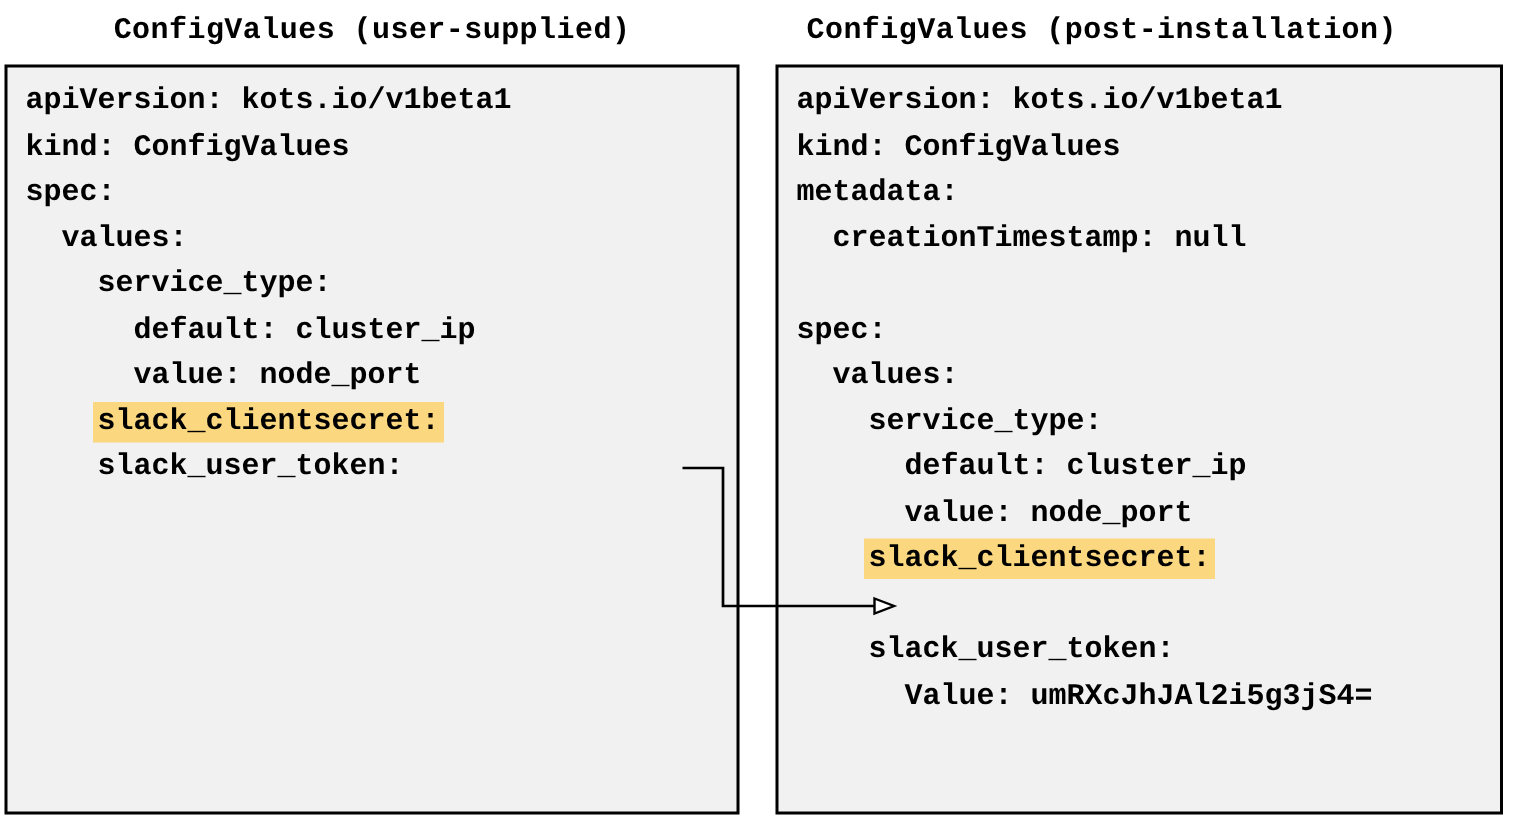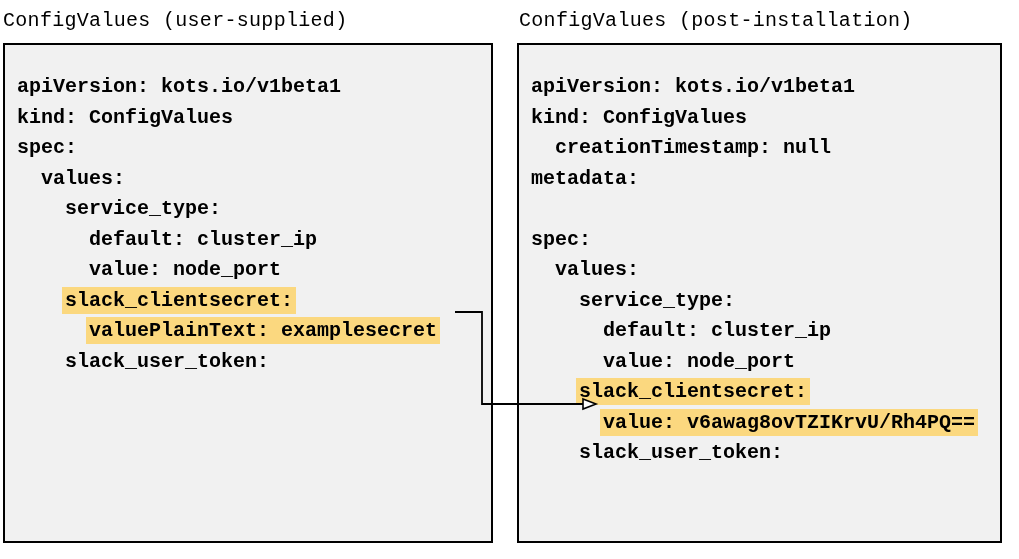--- a/index.html
+++ b/index.html
@@ -10,33 +10,33 @@
     --arrow:#000000;
     --text:#000000;
   }
   *{margin:0;padding:0;box-sizing:border-box;}
   html,body{background:var(--page-bg);}
   body{width:1019px;height:559px;position:relative;overflow:hidden;
        font-family:"Liberation Mono","DejaVu Sans Mono",monospace;}
   .stage{position:absolute;inset:0;}
   .panel-title{
     position:absolute;top:7px;height:28px;line-height:28px;
-    font-size:20px;font-weight:400;letter-spacing:0.3px;
-    color:var(--text);white-space:pre;
+    font-size:20px;font-weight:700;letter-spacing:0.3px;
+    text-align:center;color:var(--text);white-space:pre;
   }
   .title-left{left:3px;width:490px;}
-  .title-right{left:519px;width:485px;}
+  .title-right{left:492px;width:485px;}
   .panel{
     position:absolute;top:43px;height:500px;
     background:var(--panel-bg);
     border:2px solid var(--panel-border);
   }
   .panel-left{left:3px;width:490px;}
   .panel-right{left:517px;width:485px;}
-  .code{padding:8px 0 0 12px;margin-top:19px;}
+  .code{padding:8px 0 0 12px;}
   .line{
     white-space:pre;line-height:30.5px;height:30.5px;
     font-size:20px;font-weight:700;color:var(--text);
   }
   .hl{
     background:var(--hl);
     padding:2px 3px;
     margin:0 -3px;
   }
   .arrow-overlay{
@@ -58,42 +58,41 @@
   <div class="panel panel-left">
     <div class="code">
         <div class="line"><span></span><span>apiVersion: kots.io/v1beta1</span></div>
         <div class="line"><span></span><span>kind: ConfigValues</span></div>
         <div class="line"><span></span><span>spec:</span></div>
         <div class="line"><span>  </span><span>values:</span></div>
         <div class="line"><span>    </span><span>service_type:</span></div>
         <div class="line"><span>      </span><span>default: cluster_ip</span></div>
         <div class="line"><span>      </span><span>value: node_port</span></div>
         <div class="line"><span>    </span><span class="hl">slack_clientsecret:</span></div>
-        <div class="line"><span>      </span><span class="hl">valuePlainText: examplesecret</span></div>
         <div class="line"><span>    </span><span>slack_user_token:</span></div>
         <div class="line"><span>      </span></div>
       </div>
   </div>
 
   <div class="panel panel-right">
     <div class="code">
         <div class="line"><span></span><span>apiVersion: kots.io/v1beta1</span></div>
         <div class="line"><span></span><span>kind: ConfigValues</span></div>
+        <div class="line"><span></span><span>metadata:</span></div>
         <div class="line"><span>  </span><span>creationTimestamp: null</span></div>
-        <div class="line"><span></span><span>metadata:</span></div>
         <div class="line"><span>  </span></div>
         <div class="line"><span></span><span>spec:</span></div>
         <div class="line"><span>  </span><span>values:</span></div>
         <div class="line"><span>    </span><span>service_type:</span></div>
         <div class="line"><span>      </span><span>default: cluster_ip</span></div>
         <div class="line"><span>      </span><span>value: node_port</span></div>
         <div class="line"><span>    </span><span class="hl">slack_clientsecret:</span></div>
-        <div class="line"><span>      </span><span class="hl">value: v6awag8ovTZIKrvU/Rh4PQ==</span></div>
+        <div class="line"><span>      </span></div>
         <div class="line"><span>    </span><span>slack_user_token:</span></div>
-        <div class="line"><span>      </span></div>
+        <div class="line"><span>      </span><span>Value: umRXcJhJAl2i5g3jS4=</span></div>
       </div>
   </div>
 
   <svg class="arrow-overlay" viewBox="0 0 1019 559">
     <path class="arrow-path" d="M 455 312 H 482 V 404 H 583"></path>
     <polygon class="arrow-head" points="583,399 596,404 583,409"></polygon>
   </svg>
 
 </div>
 

